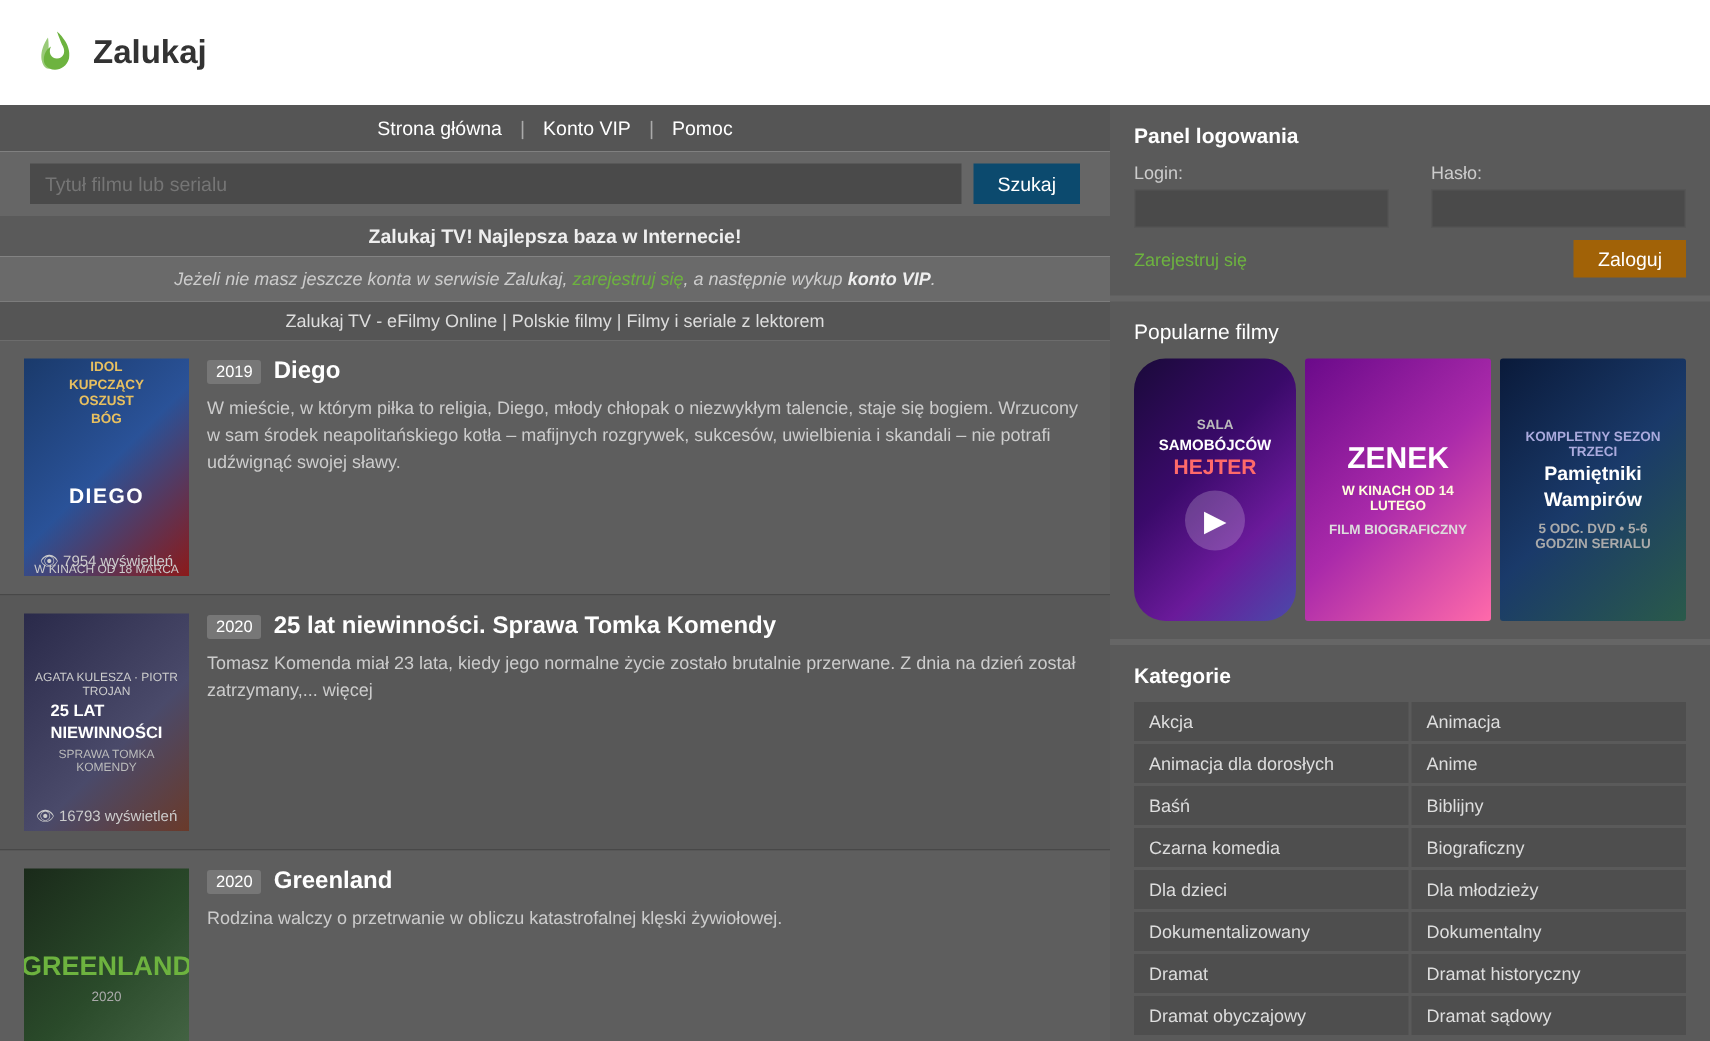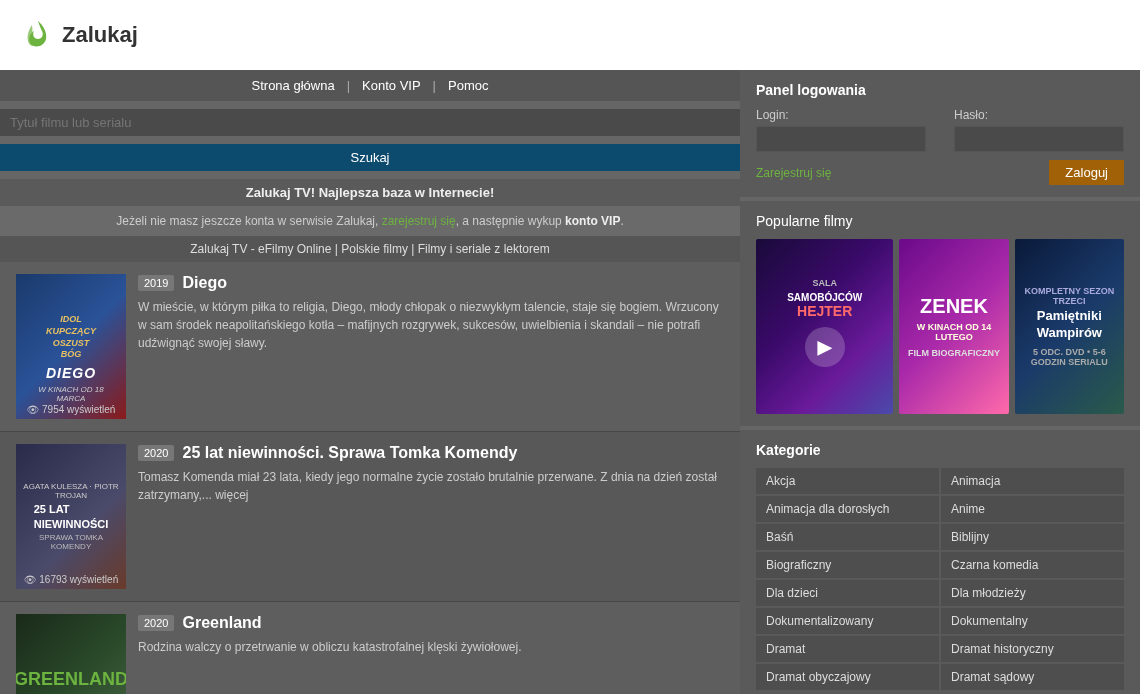--- a/index.html
+++ b/index.html
@@ -63,24 +63,23 @@
       cursor: pointer;
       text-decoration: none;
     }
     .nav-separator {
       color: #aaa;
     }
 
     
     #search-bar {
       background: #666;
-      padding: 8px 0;
+      padding: 8px 20px;
       display: flex;
       gap: 8px;
-      flex-direction: column;
     }
     #search-input {
       flex: 1;
       padding: 6px 10px;
       background: #4a4a4a;
       border: none;
       color: #aaa;
       font-size: 13px;
       outline: none;
     }
@@ -103,20 +102,21 @@
       font-weight: bold;
     }
 
     
     #register-notice {
       background: #6a6a6a;
       padding: 8px 16px;
       text-align: center;
       color: #ccc;
       font-size: 12px;
+      font-style: italic;
     }
     #register-notice a {
       color: #6db33f;
       text-decoration: none;
     }
     #register-notice strong {
       color: #eee;
     }
 
     
@@ -286,21 +286,22 @@
     }
     .pop-hejter {
       background: linear-gradient(135deg, #1a0a3a 0%, #3a0a6a 40%, #6a1a9a 70%, #4a4aaa 100%);
       display: flex;
       align-items: center;
       justify-content: center;
       color: #fff;
       font-size: 11px;
       font-weight: bold;
       text-align: center;
-      padding: 22px;
+      padding: 0;
+      border-radius: 21px;
     }
     .pop-zenek {
       background: linear-gradient(135deg, #6a0a8a 0%, #aa2aaa 50%, #ff6aaa 100%);
       display: flex;
       align-items: center;
       justify-content: center;
       color: #fff;
       font-size: 11px;
       font-weight: bold;
       text-align: center;
@@ -384,21 +385,21 @@
     <div id="register-notice">
       <span>Jeżeli nie masz jeszcze konta w serwisie Zalukaj, </span><a>zarejestruj się</a><span>, a następnie wykup </span><strong>konto VIP</strong><span>.</span>
     </div>
 
     <div id="breadcrumb-bar">Zalukaj TV - eFilmy Online | Polskie filmy | Filmy i seriale z lektorem</div>
 
     <div id="movie-list">
 
       <div class="movie-item">
         <div class="movie-thumb thumb-diego">
-          <div style="width:100%;height:100%;display:flex;flex-direction:column;align-items:center;justify-content:flex-end;padding:16px;font-style:italic;">
+          <div style="width:100%;height:100%;display:flex;flex-direction:column;align-items:center;justify-content:space-between;padding:0;">
             <div style="color:#e8c060;font-size:9px;text-align:center;font-weight:bold;line-height:1.3;margin-bottom:4px;">IDOL<br>KUPCZĄCY<br>OSZUST<br>BÓG</div>
             <div style="color:#fff;font-size:14px;font-weight:bold;letter-spacing:1px;">DIEGO</div>
             <div style="color:#ccc;font-size:8px;margin-top:4px;text-align:center;">W KINACH OD 18 MARCA</div>
           </div>
           <div class="movie-views">
             <span>👁</span>
             <span>7954 wyświetleń</span>
           </div>
         </div>
         <div class="movie-info">
@@ -504,22 +505,22 @@
 
     <div id="categories-section">
       <div id="categories-title">Kategorie</div>
       <div class="categories-grid" id="categories-grid-el">
       <div class="category-item">Akcja</div>
           <div class="category-item">Animacja</div>
           <div class="category-item">Animacja dla dorosłych</div>
           <div class="category-item">Anime</div>
           <div class="category-item">Baśń</div>
           <div class="category-item">Biblijny</div>
+          <div class="category-item">Czarna komedia</div>
           <div class="category-item">Biograficzny</div>
-          <div class="category-item">Czarna komedia</div>
           <div class="category-item">Dla dzieci</div>
           <div class="category-item">Dla młodzieży</div>
           <div class="category-item">Dokumentalizowany</div>
           <div class="category-item">Dokumentalny</div>
           <div class="category-item">Dramat</div>
           <div class="category-item">Dramat historyczny</div>
           <div class="category-item">Dramat obyczajowy</div>
           <div class="category-item">Dramat sądowy</div>
         </div>
     </div>

